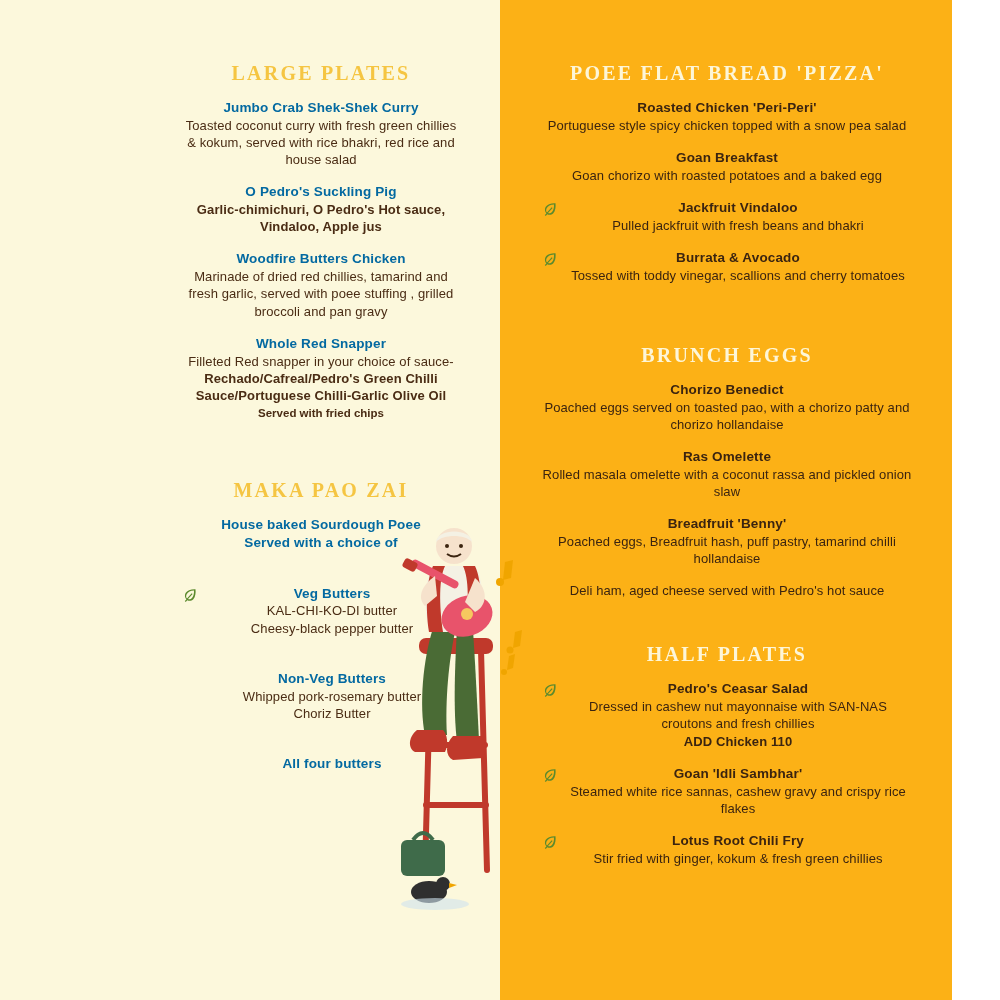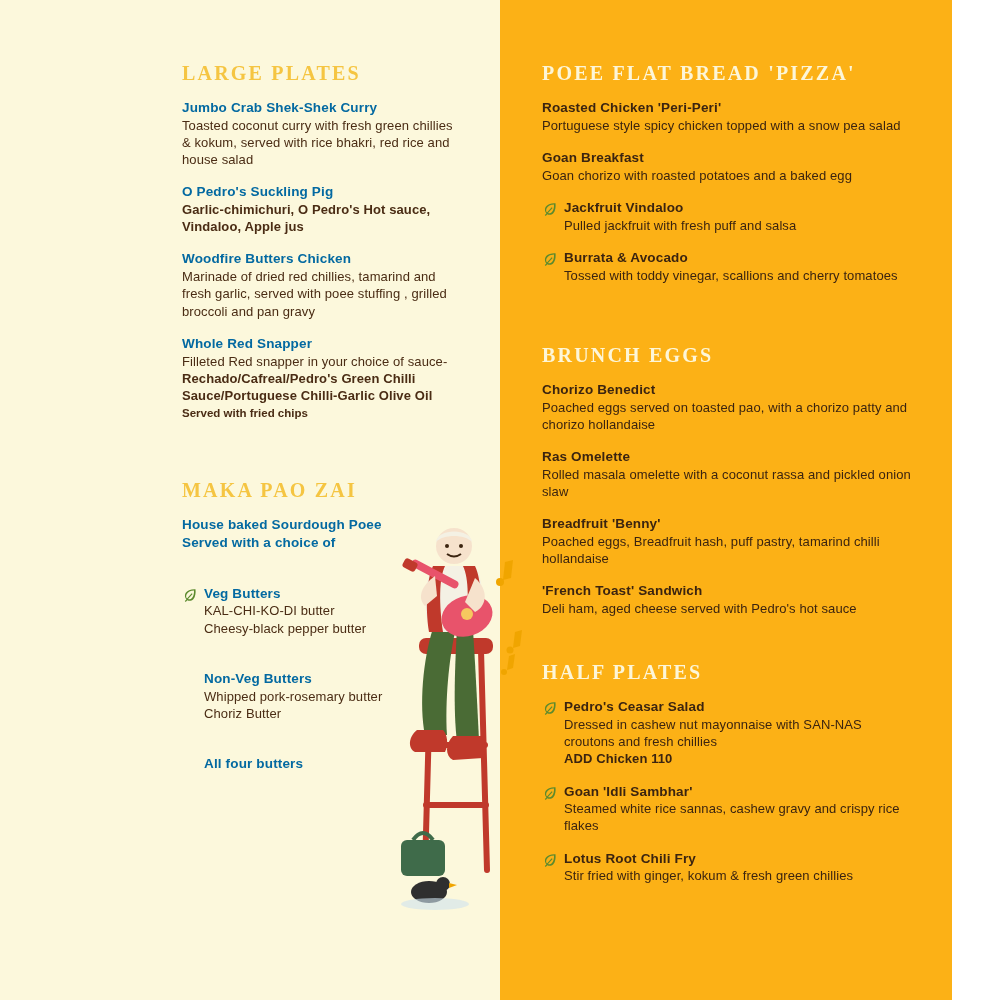--- a/index.html
+++ b/index.html
@@ -42,20 +42,21 @@
     text-transform: uppercase;
   }
   .section-title.left {
     color: #f5c542;
   }
   .section-title.right {
     color: #fdf6d8;
   }
   .section {
     margin-bottom: 26px;
+    text-align: center;
   }
   .section > .items {
     margin-top: 14px;
   }
 
   .item {
     position: relative;
     margin-bottom: 15px;
     padding-left: 0;
   }
@@ -210,21 +211,21 @@
           <div class="item-desc">Goan chorizo with roasted potatoes and a baked egg</div>
         </div>
 
         <div class="item veg">
           <span class="veg-icon">
             <svg viewBox="0 0 16 16" width="16" height="16">
                 <path d="M13.5 2.2C9 2 5.2 3.2 3.6 6.1c-1.3 2.4-.6 5 .8 6.3l-1.6 1.7 .9 .8 1.6-1.7c1.6 1 4.2 1 6-1 2.2-2.4 2.6-6.6 2.2-10zM5 11.6c-.9-1-1.2-2.8-.3-4.4C5.9 5 8.6 3.8 12 3.6c.1 2.9-.5 5.9-2 7.4-1.2 1.3-3 1.5-4 .9l4.6-4.8-.9-.8L5 11.6z" fill="currentColor"></path>
               </svg>
           </span>
           <div class="item-name">Jackfruit Vindaloo</div>
-          <div class="item-desc">Pulled jackfruit with fresh puff and salsa</div>
+          <div class="item-desc">Pulled jackfruit with fresh beans and bhakri</div>
         </div>
 
         <div class="item veg">
           <span class="veg-icon">
             <svg viewBox="0 0 16 16" width="16" height="16">
                 <path d="M13.5 2.2C9 2 5.2 3.2 3.6 6.1c-1.3 2.4-.6 5 .8 6.3l-1.6 1.7 .9 .8 1.6-1.7c1.6 1 4.2 1 6-1 2.2-2.4 2.6-6.6 2.2-10zM5 11.6c-.9-1-1.2-2.8-.3-4.4C5.9 5 8.6 3.8 12 3.6c.1 2.9-.5 5.9-2 7.4-1.2 1.3-3 1.5-4 .9l4.6-4.8-.9-.8L5 11.6z" fill="currentColor"></path>
               </svg>
           </span>
           <div class="item-name">Burrata &amp; Avocado</div>
           <div class="item-desc">Tossed with toddy vinegar, scallions and cherry tomatoes</div>
@@ -248,21 +249,20 @@
           <div class="item-name">Ras Omelette</div>
           <div class="item-desc">Rolled masala omelette with a coconut rassa and pickled onion slaw</div>
         </div>
 
         <div class="item">
           <div class="item-name">Breadfruit 'Benny'</div>
           <div class="item-desc">Poached eggs, Breadfruit hash, puff pastry, tamarind chilli hollandaise</div>
         </div>
 
         <div class="item">
-          <div class="item-name">'French Toast' Sandwich</div>
           <div class="item-desc">Deli ham, aged cheese served with Pedro's hot sauce</div>
         </div>
 
       </div>
     </div>
 
     <div class="gap-md"></div>
 
     <div class="section">
       <div class="section-title right">HALF PLATES</div>

